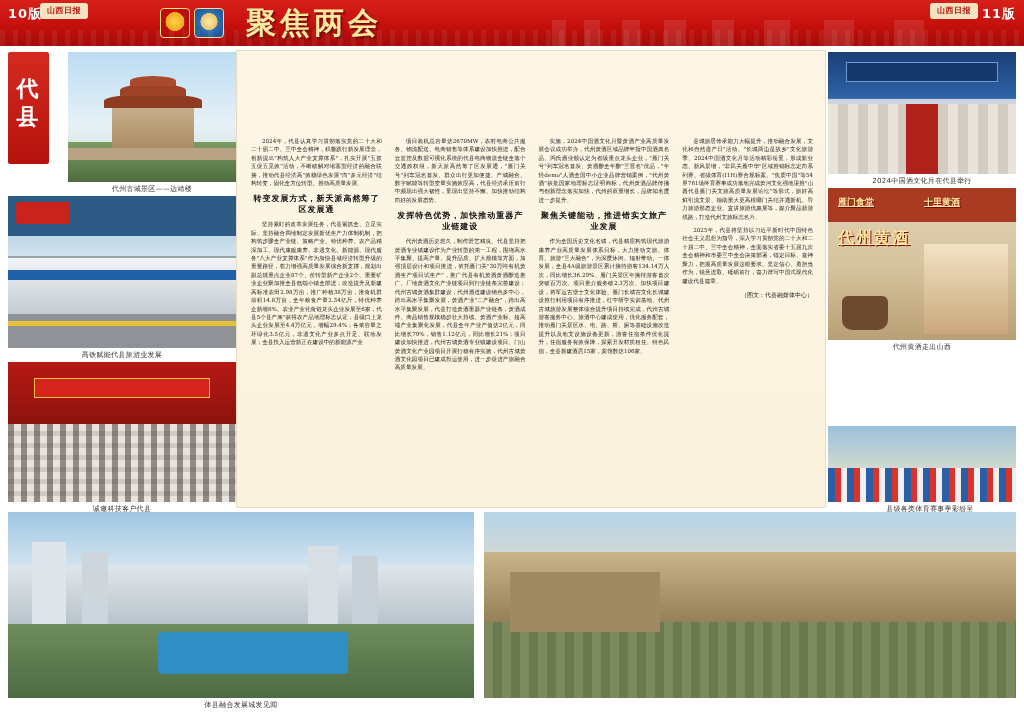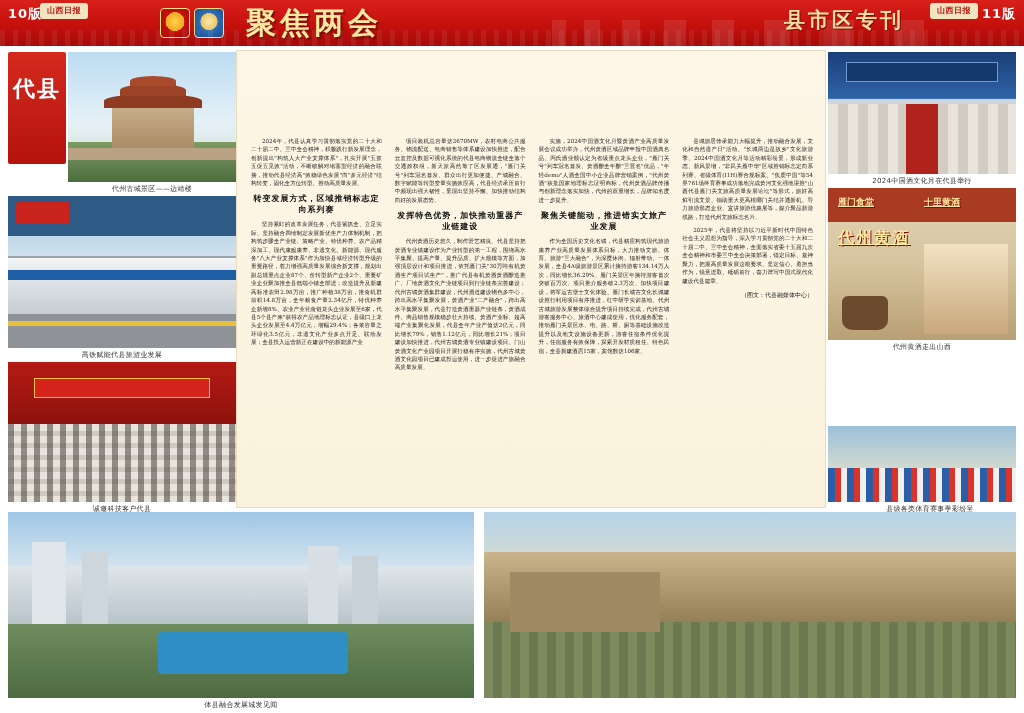--- a/index.html
+++ b/index.html
@@ -82,21 +82,21 @@
   .cap {
     position:absolute; font-size:7px; color:#333; text-align:center;
     letter-spacing:.3px; white-space:nowrap;
   }
 
   
   .sky { position:absolute; inset:0; background:linear-gradient(180deg,#bcdcf2 0%, #e6f1f7 55%, #cbd9c6 100%); }
 
   
   .county-plate {
-    position:absolute; left:8px; top:52px; width:58px; height:112px;
+    position:absolute; left:8px; top:52px; width:41px; height:112px;
     background:linear-gradient(180deg,#d42a1e 0%, #b5120d 100%);
     color:#fff; text-align:center; font-weight:bold;
     font-family:"DejaVu Serif","Liberation Serif",serif;
     padding-top:22px; font-size:22px; line-height:28px; letter-spacing:2px;
     border-radius:2px;
   }
 
   
   .article {
     position:absolute; left:236px; top:50px; width:590px; height:458px;
@@ -144,21 +144,20 @@
 
   <div class="masthead">
     <div class="page-no left">10版</div>
     <div class="mh-badge l">山西日报</div>
     <div class="emblems">
       <div class="emblem"></div>
       <div class="emblem b"></div>
     </div>
     <div class="mh-title">聚焦两会</div>
     <div class="skyline"></div>
-    <div class="mh-right-title">县市区专刊</div>
     <div class="mh-badge r">山西日报</div>
     <div class="page-no right">11版</div>
   </div>
 
   <div class="photo" style="left:68px; top:52px; width:168px; height:130px;">
     <div class="sky"></div>
     <div style="position:absolute;left:0;bottom:0;width:100%;height:40px;background:linear-gradient(180deg,#7d9b63,#4e6d3f);"></div>
     <div style="position:absolute;left:44px;bottom:30px;width:82px;height:48px;background:linear-gradient(180deg,#c9b08c,#a88a63);"></div>
     <div style="position:absolute;left:36px;bottom:74px;width:98px;height:14px;background:#8e3b22;border-radius:50% 50% 0 0;"></div>
     <div style="position:absolute;left:52px;bottom:86px;width:66px;height:12px;background:#9c4227;border-radius:50% 50% 0 0;"></div>
@@ -185,21 +184,21 @@
     <div style="position:absolute;left:0;top:62px;width:100%;height:78px;background:repeating-linear-gradient(180deg,#e8e3dc 0 7px,#cfc9c1 7px 12px);"></div>
     <div style="position:absolute;left:0;top:62px;width:100%;height:78px;background:repeating-linear-gradient(90deg,rgba(60,50,45,.5) 0 6px,rgba(255,255,255,0) 6px 13px);"></div>
   </div>
   <div class="cap" style="left:8px; top:504px; width:228px;">诚邀科技客户代县</div>
 
   <div class="article">
     <div class="cols">
 
       <div class="col">
         <p>2024年，代县认真学习贯彻落实党的二十大和二十届二中、三中全会精神，积极践行新发展理念，创新提出"构筑人大产业支撑体系"，扎实开展"五抓五促五见效"活动，不断破解对堵塞型经济的融合联接，推动代县经济高"效稳绿色发展"向"多元经济"结构转变，固化全方位转型、推动高质量发展。</p>
-        <div class="subhead">转变发展方式，区域推销标志定向系列赛</div>
+        <div class="subhead">转变发展方式，新天派高然筹了区发展通</div>
         <p>坚持紧盯的改革发展任务，代县紧抓全、立足实际、坚持融合四地制定发展新优生产力体制机制，把构筑步骤全产业链、策略产业、特优种养、农产品精深加工、现代康服康养、非遗文化、新能源、现代服务"八大产业支撑体系"作为加快县域经济转型升级的重要路径，着力增强高质量发展综合新支撑，规划出跟总规重点企业87个、价转型新产企业2个、重要矿业企业聚加推全县低端小镇全部进；改造提升及新建高标准农田2.98万亩，推广种植38万亩，推食机群前积14.8万亩，全年粮食产量2.34亿斤，特优种养企新增8%、农业产业化食链龙头企业发展至6家，代县5个县产来"获得农产品地理标志认证，县级口上龙头企业发展至4.4万亿元，增幅29.4%；各菜容量之环绿化3.5亿元，非遗文化产业多点开足、联动发展；全县投入运营新正在建设中的新能源产业</p>
       </div>
 
       <div class="col">
         <p>项目装机总容量达2670MW，农村电商公共服务、物流配送、电商销售等体系建设加快推进，配合云监控及数据可视化系统的代县电商物流全链全落个交通政权组，新天派高然筹了区发展通，"雁门关号"列车冠名首发、群众出行更加便捷、产城融合、数字赋能等转型变量实施效应高，代县经济承压前行中频现出强大韧性，呈现出坚持不懈、加快推动结构向好的发展态势。</p>
         <div class="subhead">发挥特色优势，加快推动重器产业链建设</div>
         <p>代州黄酒历史悠久，制作匠艺精良。代县坚持把黄酒专业镇建设作为产业转型的第一工程，围绕高水平集聚、提高产量、提升品质、扩大规模等方面，加强顶层设计和项目推进，依托雁门关"30万吨有机黄酒生产项目试生产"，推广代县有机黄酒黄酒酿造推广、厂地黄酒文化产业链项目到行业链条完善建设；代州古城黄酒集群建设，代州酒道建设物色多中心，跨出高水平集聚发展，黄酒产业"二产融合"，跨出高水平集聚发展，代县打造黄酒重器产业链条，黄酒成件、商品销售规模稳步壮大持续、黄酒产业标、超高端产业集聚化发展，代县全年产业产值达2亿元，同比增长79%，销售1.12亿元，同比增长21%；项目建设加快推进，代州古城黄酒专业镇建设项目、门山黄酒文化产业园项目开展行稳有序实施，代州古城黄酒文化园项目已建成投运使用，进一步促进产旅融合高质量发展。</p>
       </div>
 
       <div class="col">

